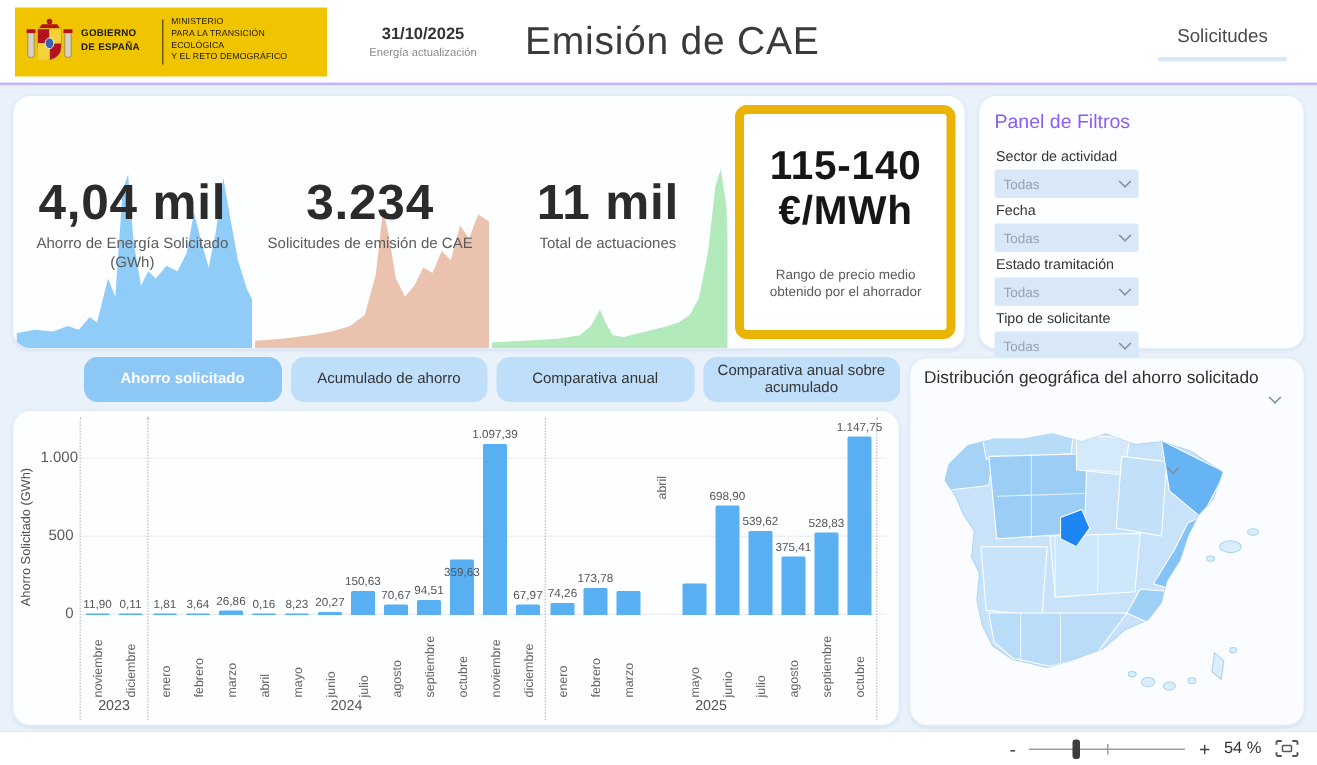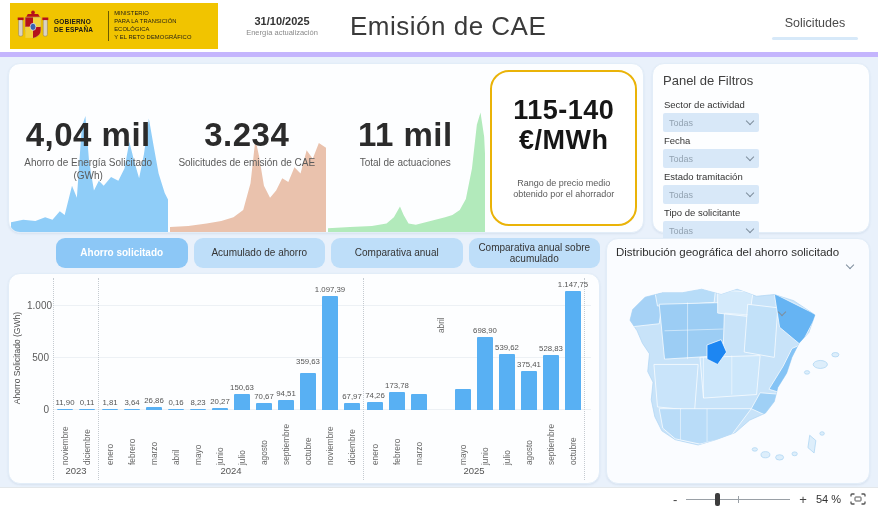--- a/index.html
+++ b/index.html
@@ -2,21 +2,21 @@
 <html><head>
 <meta charset="utf-8">
 <style>
   * { margin:0; padding:0; box-sizing:border-box; }
   html,body { width:878px; height:510px; overflow:hidden; background:#fff;
     font-family:"Liberation Sans","DejaVu Sans",sans-serif; }
   .stage { position:relative; width:878px; height:510px; background:#fff; }
 
   
   .header { position:absolute; top:0; left:0; right:0; height:57px; background:#fff;
-    display:flex; align-items:center; border-bottom:5px solid #c4b5fd; }
+    display:flex; align-items:center; border-bottom:2px solid #c4b5fd; }
   .logo { margin-left:10px; width:208px; height:46px; background:#f1c400;
     display:flex; align-items:center; padding:4px 6px; }
   .crest { width:34px; height:36px; flex:0 0 auto; }
   .logo-gob { width:54px; font-size:6.5px; font-weight:bold; color:#1c1a17; line-height:1.25; letter-spacing:.2px; padding-left:4px; }
   .logo-divider { width:1px; height:30px; background:#6b5a00; margin:0 5px; }
   .logo-min { font-size:5.8px; color:#1c1a17; line-height:1.35; letter-spacing:.1px; }
   .updated { margin-left:18px; text-align:center; width:92px; }
   .updated .date { font-size:11px; font-weight:bold; color:#333; }
   .updated .lbl { font-size:7.5px; color:#8a8a8a; margin-top:1px; }
   .page-title { margin-left:22px; font-size:26px; color:#3a3a3a; font-weight:500; letter-spacing:.5px; }
@@ -33,28 +33,28 @@
     box-shadow:0 1px 2px rgba(120,150,180,.15); }
 
   .top-row { display:flex; gap:8px; height:170px; margin-bottom:5px; }
   .kpi-card { width:636px; display:flex; overflow:hidden; }
   .kpi { position:relative; width:159px; height:100%; overflow:hidden; }
   .kpi .spark { position:absolute; left:2px; right:2px; bottom:0; height:122px; }
   .kpi-txt { position:relative; z-index:2; text-align:center; padding-top:52px; }
   .kpi-value { font-size:33px; font-weight:600; color:#2b2b2b; letter-spacing:.5px; }
   .kpi-label { font-size:10px; color:#5b5b5b; margin-top:3px; line-height:1.25; padding:0 8px; }
   .price-box { width:159px; display:flex; align-items:center; justify-content:center; }
-  .price-inner { width:147px; height:156px; border:2px solid #eab308; border-radius:19px;
+  .price-inner { width:147px; height:156px; border:6px solid #eab308; border-radius:8px;
     background:#fff; text-align:center; display:flex; flex-direction:column; justify-content:center; }
   .price-val { font-size:27px; font-weight:bold; color:#161616; line-height:1.12; letter-spacing:.5px; }
   .price-desc { font-size:9px; color:#5b5b5b; margin-top:22px; line-height:1.3; padding:0 10px; }
 
   
   .filter-card { width:218px; padding:9px 10px 8px; }
-  .filter-title { font-size:13px; color:#404040; margin-bottom:8px; }
+  .filter-title { font-size:13px; color:#8b5cf6; margin-bottom:8px; }
   .fgrid { display:flex; flex-wrap:wrap; column-gap:8px; }
   .fcol { width:96px; } .fcol-full { width:200px; }
   .flabel { font-size:9.5px; color:#333; margin:3px 0 3px 1px; font-weight:500; }
   .dropdown { height:19px; background:#d8e8f8; border-radius:2px; display:flex; align-items:center;
     padding:0 6px; cursor:pointer; }
   .dropdown .v { font-size:9px; color:#93a3b2; flex:1; }
   .chev { width:6px; height:6px; border-right:1.4px solid #7e8e9d; border-bottom:1.4px solid #7e8e9d;
     transform:rotate(45deg); margin-top:-3px; }
   .ccaa-row { display:flex; align-items:flex-end; gap:8px; width:200px; }
   .ccaa-row .dropdown { width:128px; }
@@ -350,21 +350,21 @@
                   </div>
                   <div class="slot">
                     <div class="bar-area">
                       <div class="bar-lbl" style="bottom: 11.829px;">94,51</div>
                       <div class="bar" style="height: 9.82904px; background: rgb(88, 176, 243);"></div>
                     </div>
                     <div class="month-lbl">septiembre</div>
                   </div>
                   <div class="slot">
                     <div class="bar-area">
-                      <div class="bar-lbl" style="bottom: 44px;">359,63</div>
+                      <div class="bar-lbl" style="bottom: 24px;">359,63</div>
                       <div class="bar" style="height: 37.4015px; background: rgb(88, 176, 243);"></div>
                     </div>
                     <div class="month-lbl">octubre</div>
                   </div>
                   <div class="slot">
                     <div class="bar-area">
                       <div class="bar-lbl" style="bottom: 116.129px;">1.097,39</div>
                       <div class="bar" style="height: 114.129px; background: rgb(88, 176, 243);"></div>
                     </div>
                     <div class="month-lbl">noviembre</div>

